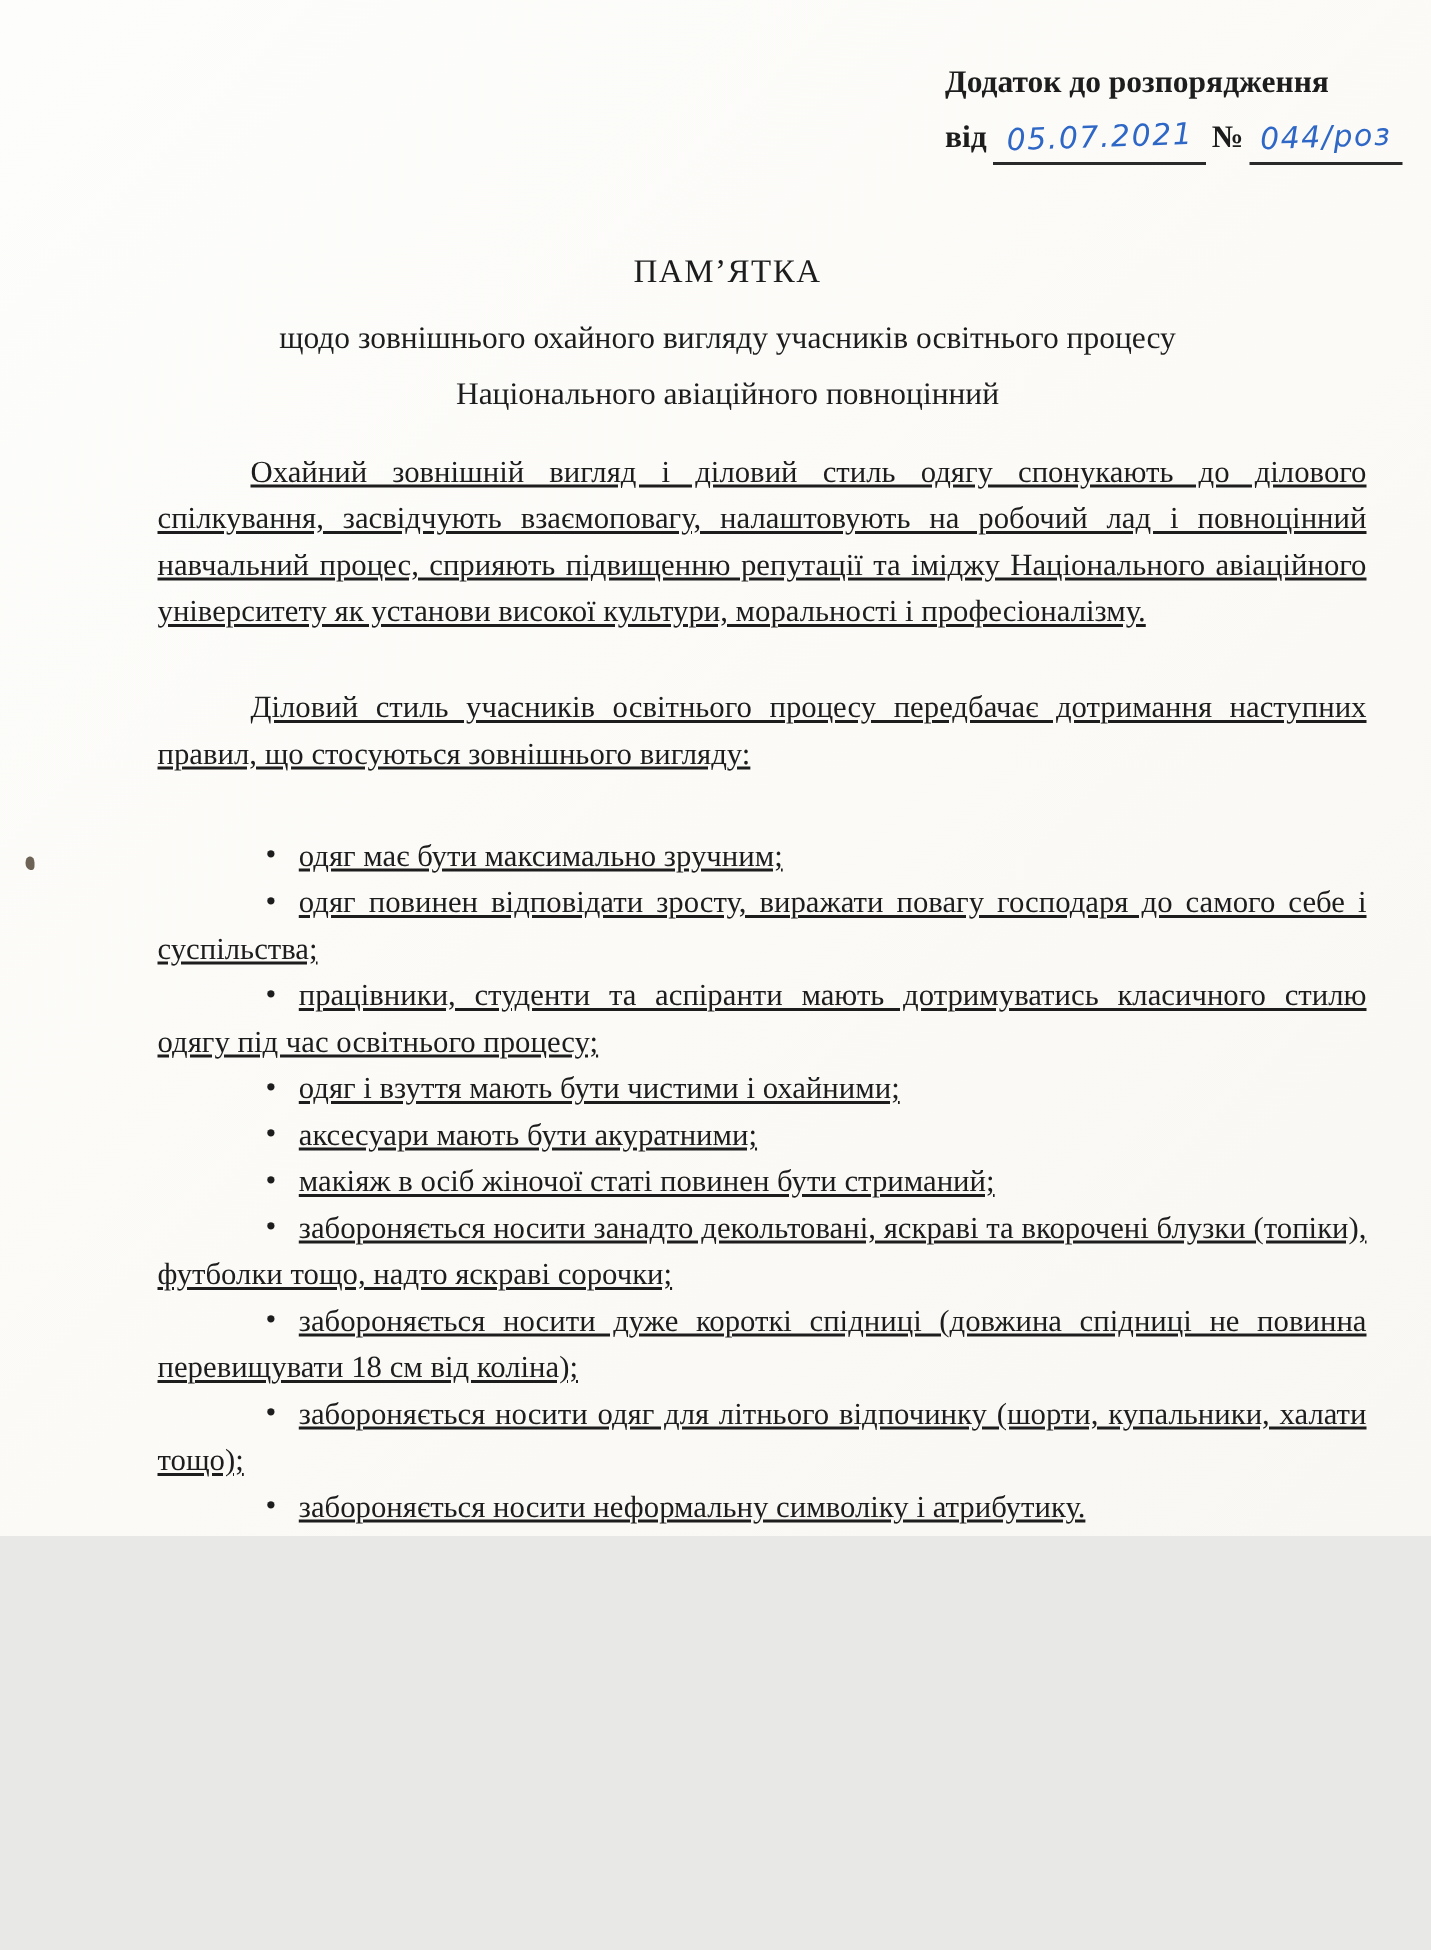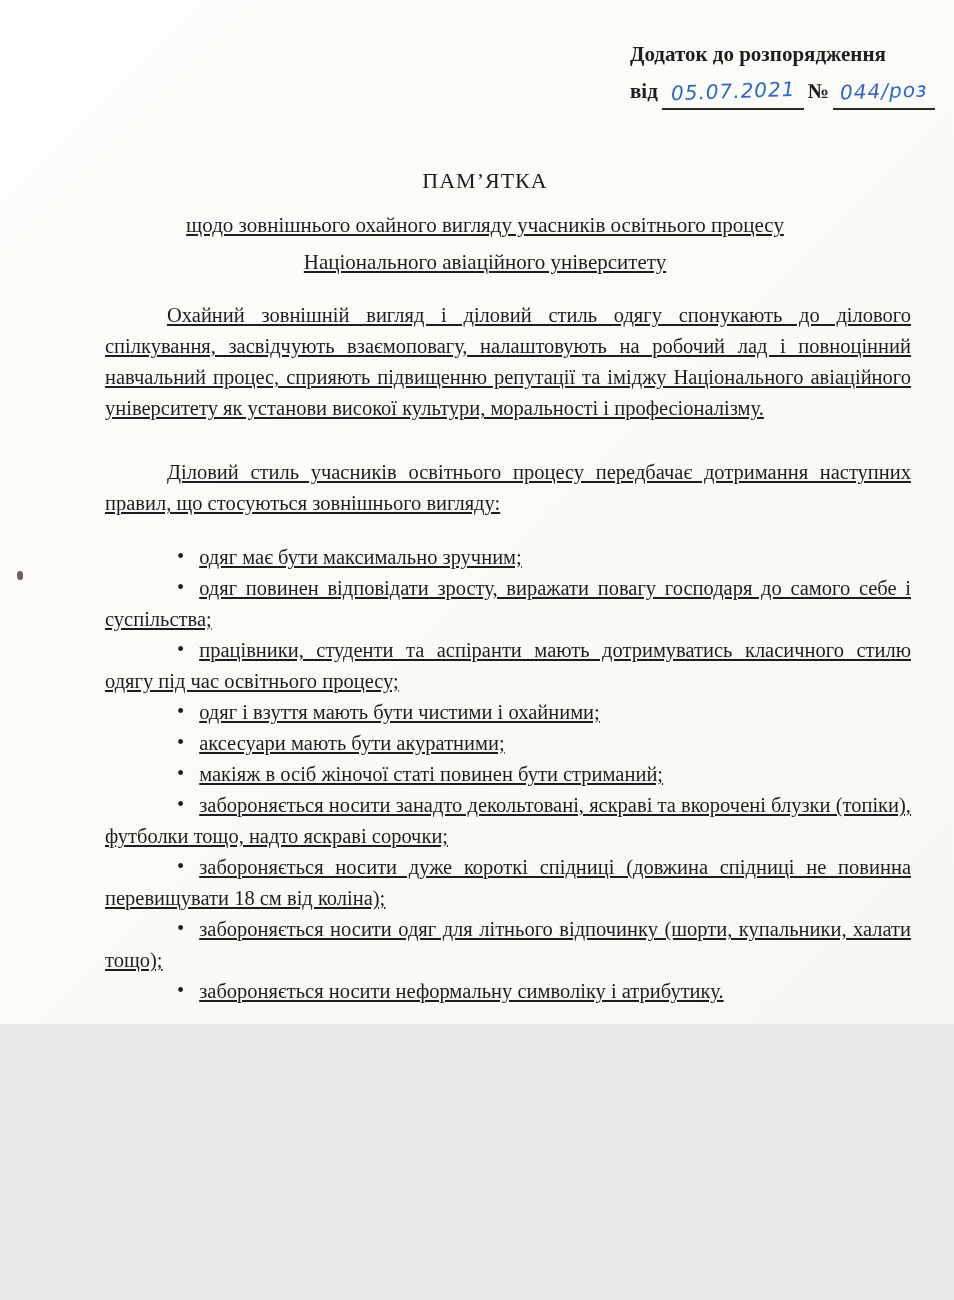--- a/index.html
+++ b/index.html
@@ -49,35 +49,35 @@
   }
 
   
   .title-block {
     position: absolute;
     left: 16px; right: 0;
     top: 168px;
     text-align: center;
   }
   .doc-title { font-size: 22px; letter-spacing: 1px; margin-bottom: 13px; }
-  .doc-subtitle { font-size: 21px; line-height: 37px; text-decoration: underline; }
+  .doc-subtitle { font-size: 21px; line-height: 37px; }
 
   
   .main {
     position: absolute;
     left: 105px;
     top: 300px;
     width: 806px;
     font-size: 20.5px;
     line-height: 31px;
     text-align: justify;
     text-decoration: underline;
   }
   .para { text-indent: 62px; margin: 0 0 33px 0; }
-  .para.lead-list { margin-bottom: 23px; }
+  .para.lead-list { margin-bottom: 37px; }
   .bullet { text-indent: 36px; margin: 0; }
   .bullet .dot {
     display: inline-block;
     padding-right: 15px;
     transform: translateY(-1px);
   }
 
   
   .sig-row-left {
     position: absolute;
@@ -120,21 +120,21 @@
       <span>від</span>
       <span class="blank-line blank-date"><span class="handwriting">05.07.2021</span></span>
       <span>№</span>
       <span class="blank-line blank-num"><span class="handwriting">044/роз</span></span>
     </div>
   </div>
 
   <div class="title-block">
     <div class="doc-title">ПАМ’ЯТКА</div>
     <div class="doc-subtitle">щодо зовнішнього охайного вигляду учасників освітнього процесу</div>
-    <div class="doc-subtitle">Національного авіаційного університету</div>
+    <div class="doc-subtitle">Національного авіаційного повноцінний</div>
   </div>
 
   <div class="main">
     <p class="para">Охайний зовнішній вигляд і діловий стиль одягу спонукають до ділового спілкування, засвідчують взаємоповагу, налаштовують на робочий лад і повноцінний навчальний процес, сприяють підвищенню репутації та іміджу Національного авіаційного університету як установи високої культури, моральності і професіоналізму.</p>
     <p class="para lead-list">Діловий стиль учасників освітнього процесу передбачає дотримання наступних правил, що стосуються зовнішнього вигляду:</p>
 
     <div class="bullet"><span class="dot">•</span><span>одяг має бути максимально зручним;</span></div>
     <div class="bullet"><span class="dot">•</span><span>одяг повинен відповідати зросту, виражати повагу господаря до самого себе і суспільства;</span></div>
     <div class="bullet"><span class="dot">•</span><span>працівники, студенти та аспіранти мають дотримуватись класичного стилю одягу під час освітнього процесу;</span></div>
     <div class="bullet"><span class="dot">•</span><span>одяг і взуття мають бути чистими і охайними;</span></div>

